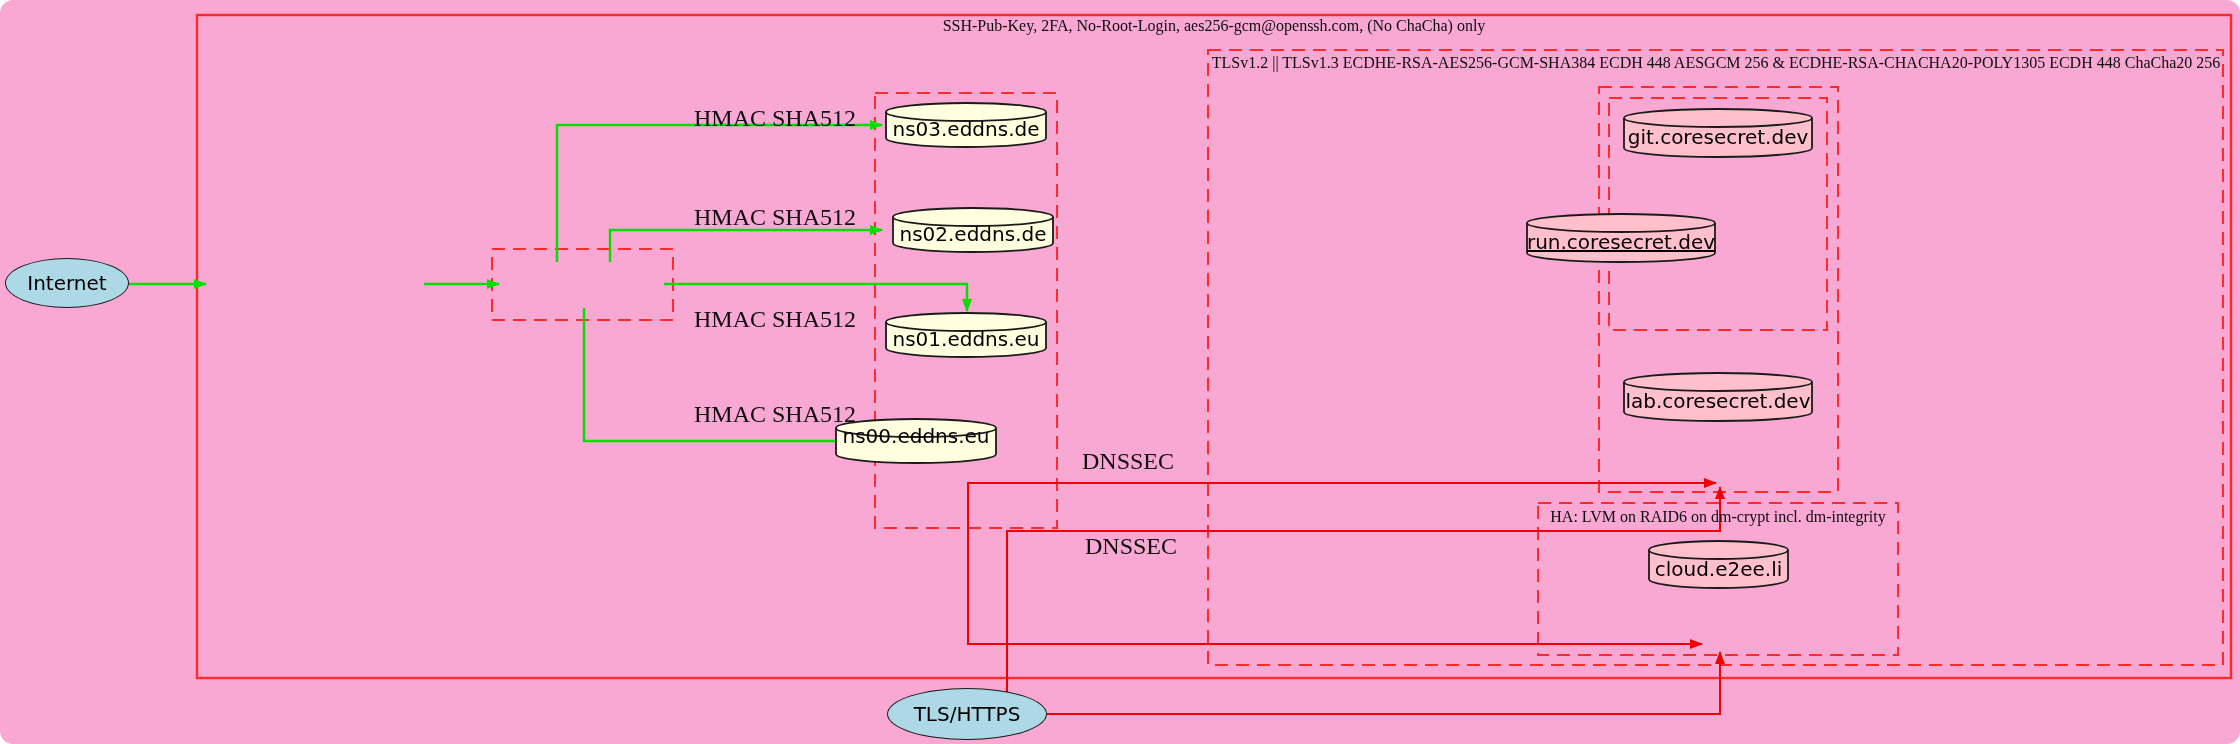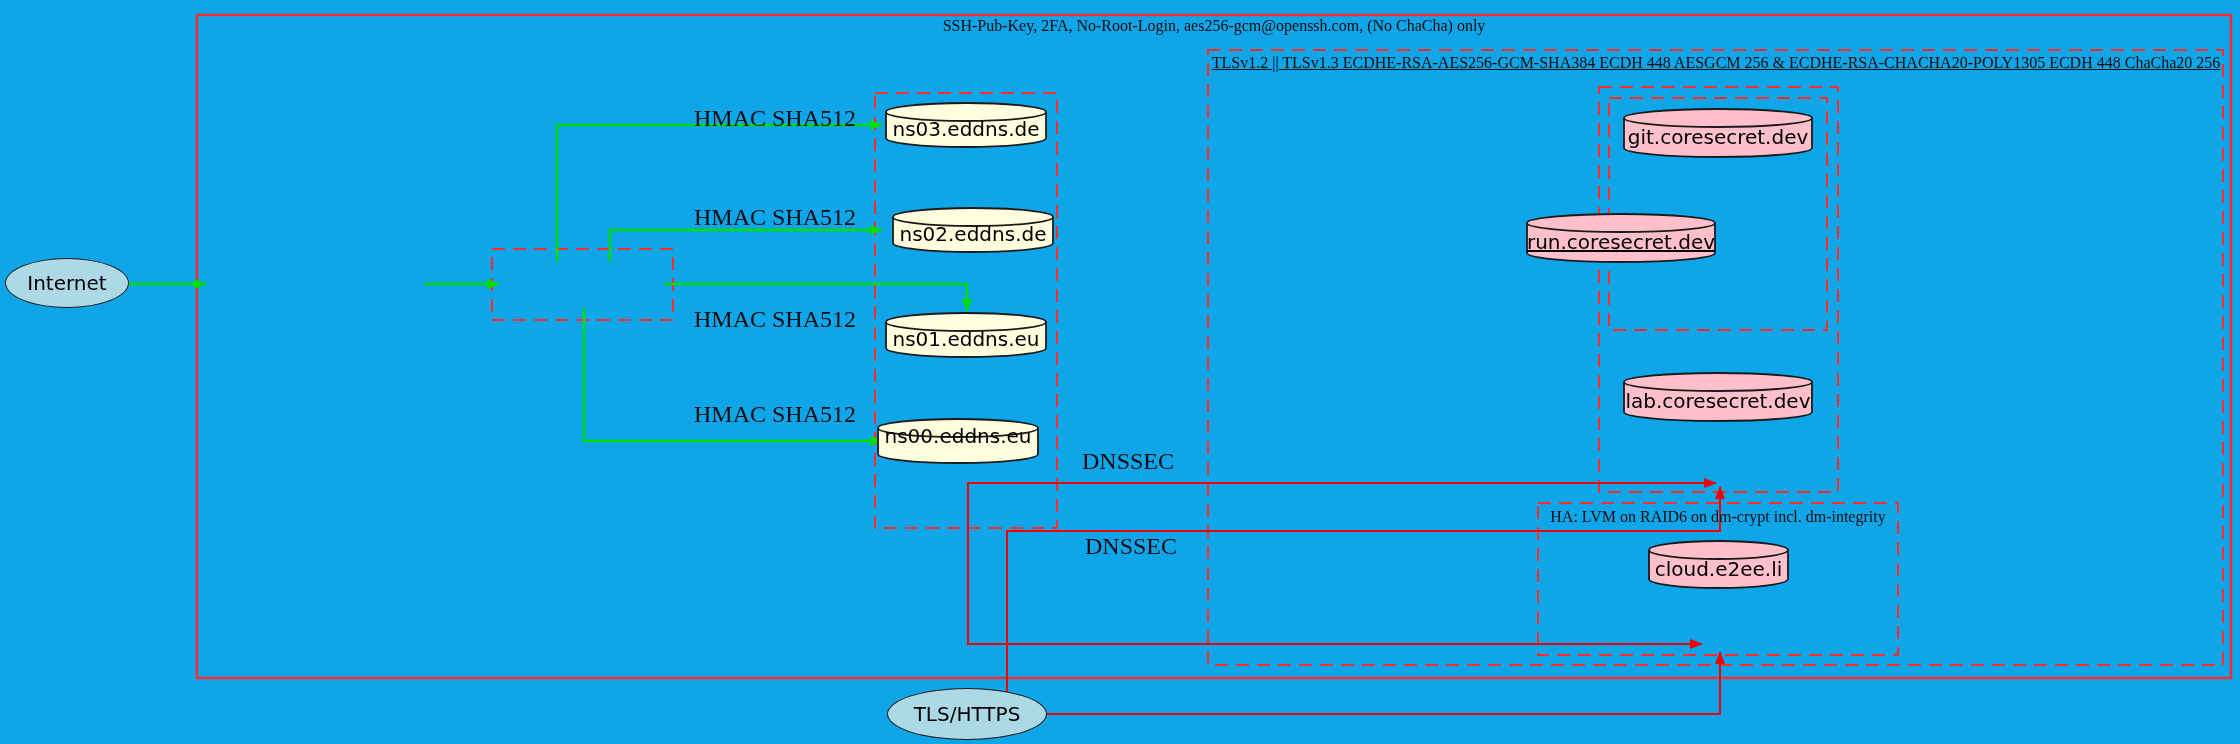--- a/index.html
+++ b/index.html
@@ -1,17 +1,17 @@
 <!DOCTYPE html>
 <html><head>
 <meta charset="utf-8">
 <style>
   html,body{margin:0;padding:0;background:#fff;}
-  #canvas{position:relative;width:2240px;height:744px;background:#0ea5e9;overflow:hidden;
-          font-family:"DejaVu Sans",sans-serif;}
+  #canvas{position:relative;width:2240px;height:744px;background:#f9a8d4;overflow:hidden;
+          font-family:"DejaVu Sans",sans-serif;border-radius:13px;}
   #wires{position:absolute;left:0;top:0;}
   .node{position:absolute;display:flex;align-items:center;justify-content:center;}
   .node .nlabel{position:relative;z-index:2;font-size:20px;color:#000;white-space:nowrap;
                 font-family:"DejaVu Sans",sans-serif;}
   .node > svg{position:absolute;left:0;top:0;z-index:1;}
   .oval{border:1.8px solid #1a1a1a;border-radius:50%;box-sizing:border-box;}
   .cylinder .nlabel{padding-top:8px;}
   .edge-label{position:absolute;transform:translate(-50%,-50%);white-space:nowrap;
               font-family:"Liberation Serif","DejaVu Serif",serif;font-size:24px;color:#0d0d0d;z-index:3;}
   .cluster-label{position:absolute;transform:translate(-50%,-50%);white-space:nowrap;
@@ -47,21 +47,21 @@
     <polyline points="664,284 967,284 967,311" fill="none" stroke="#00e000" stroke-width="2.4" marker-end="url(#ag)"></polyline>
     <polyline points="584,308 584,441 882,441" fill="none" stroke="#00e000" stroke-width="2.4" marker-end="url(#ag)"></polyline>
 
     <polyline points="968,528 968,483 1716,483" fill="none" stroke="#f00000" stroke-width="2" marker-end="url(#ar)"></polyline>
     <polyline points="968,528 968,644 1702,644" fill="none" stroke="#f00000" stroke-width="2" marker-end="url(#ar)"></polyline>
     <polyline points="1007,692 1007,531 1720,531 1720,487" fill="none" stroke="#f00000" stroke-width="2" marker-end="url(#ar)"></polyline>
     <polyline points="1047,714 1720,714 1720,652" fill="none" stroke="#f00000" stroke-width="2" marker-end="url(#ar)"></polyline>
   </svg>
 
   <div class="cluster-label" style="left:1214px;top:26px;">SSH-Pub-Key, 2FA, No-Root-Login, aes256-gcm@openssh.com, (No ChaCha) only</div>
-  <div class="cluster-label" style="left:1716px;top:63px;text-decoration:underline;">TLSv1.2 || TLSv1.3 ECDHE-RSA-AES256-GCM-SHA384 ECDH 448 AESGCM 256 &amp; ECDHE-RSA-CHACHA20-POLY1305 ECDH 448 ChaCha20 256</div>
+  <div class="cluster-label" style="left:1716px;top:63px;">TLSv1.2 || TLSv1.3 ECDHE-RSA-AES256-GCM-SHA384 ECDH 448 AESGCM 256 &amp; ECDHE-RSA-CHACHA20-POLY1305 ECDH 448 ChaCha20 256</div>
   <div class="cluster-label" style="left:1718px;top:517px;">HA: LVM on RAID6 on dm-crypt incl. dm-integrity</div>
 
   <div class="edge-label" style="left:775px;top:118px;">HMAC SHA512</div>
   <div class="edge-label" style="left:775px;top:217px;">HMAC SHA512</div>
   <div class="edge-label" style="left:775px;top:319px;">HMAC SHA512</div>
   <div class="edge-label" style="left:775px;top:414px;">HMAC SHA512</div>
   <div class="edge-label" style="left:1128px;top:461px;">DNSSEC</div>
   <div class="edge-label" style="left:1131px;top:546px;">DNSSEC</div>
 
   <div class="node oval" style="left: 5px; top: 258px; width: 124px; height: 50px; background: rgb(173, 216, 230);">
@@ -84,21 +84,21 @@
       </svg>
     <span class="nlabel">ns02.eddns.de</span>
   </div>
   <div class="node cylinder" style="left:885px;top:312px;width:162px;height:46px;">
       <svg width="162" height="46" viewBox="0 0 162 46">
         <path d="M1,10 A80,9 0 0 1 161,10 L161,36 A80,9 0 0 1 1,36 Z" fill="#ffffe0" stroke="#1a1a1a" stroke-width="1.8"></path>
         <path d="M1,10 A80,9 0 0 0 161,10" fill="none" stroke="#1a1a1a" stroke-width="1.8"></path>
       </svg>
     <span class="nlabel">ns01.eddns.eu</span>
   </div>
-  <div class="node cylinder" style="left:877px;top:418px;width:162px;height:28px;">
+  <div class="node cylinder" style="left:835px;top:418px;width:162px;height:28px;">
       <svg width="162" height="46" viewBox="0 0 162 46">
         <path d="M1,10 A80,9 0 0 1 161,10 L161,36 A80,9 0 0 1 1,36 Z" fill="#ffffe0" stroke="#1a1a1a" stroke-width="1.8"></path>
         <path d="M1,10 A80,9 0 0 0 161,10" fill="none" stroke="#1a1a1a" stroke-width="1.8"></path>
       </svg>
     <span class="nlabel">ns00.eddns.eu</span>
   </div>
 
   <div class="node cylinder" style="left:1623px;top:108px;width:190px;height:50px;">
       <svg width="190" height="50" viewBox="0 0 190 50">
         <path d="M1,10 A94,9 0 0 1 189,10 L189,40 A94,9 0 0 1 1,40 Z" fill="#ffc0cb" stroke="#1a1a1a" stroke-width="1.8"></path>

